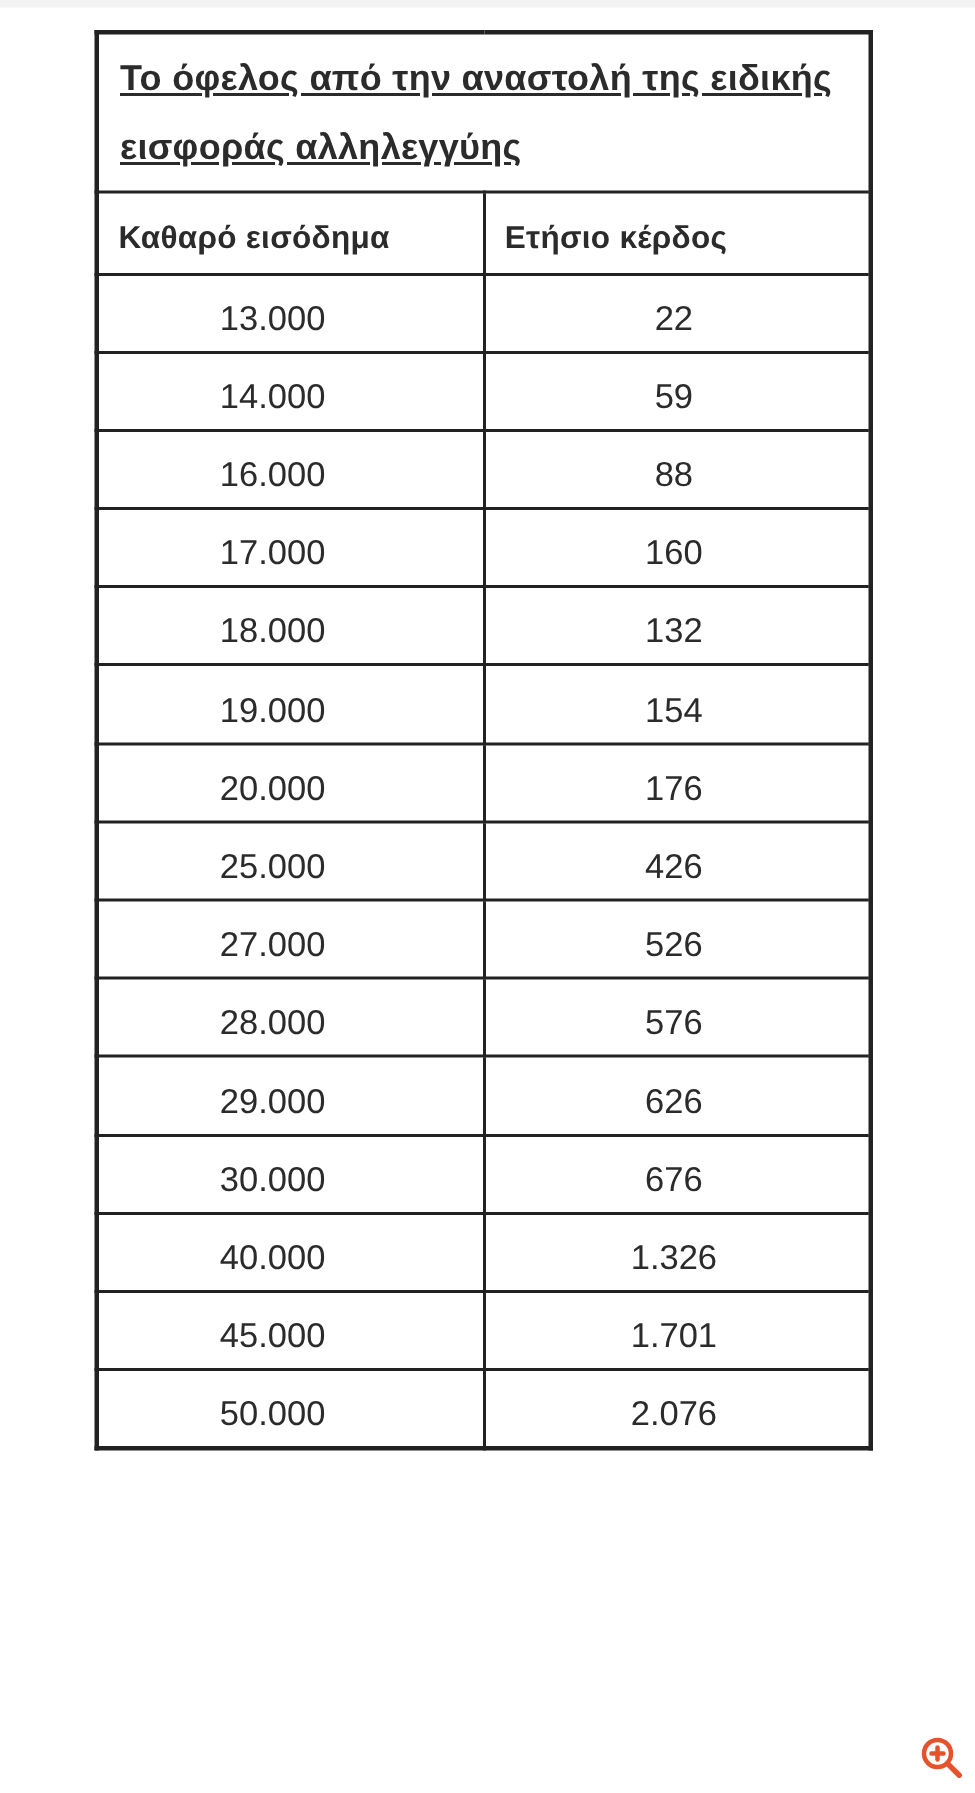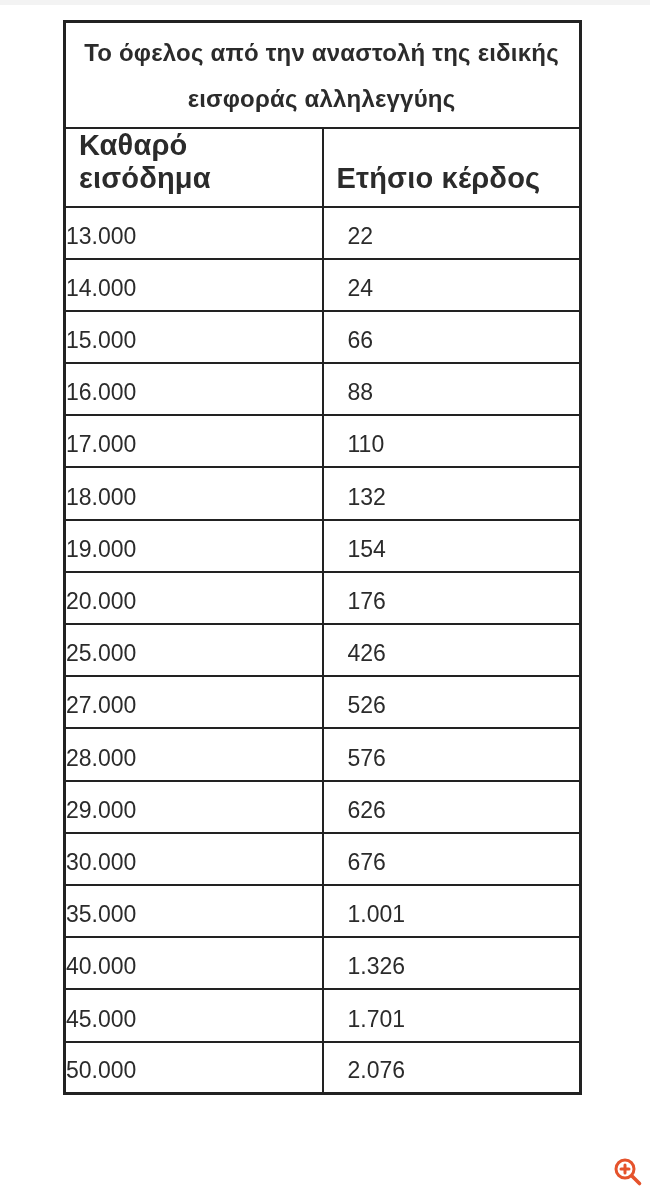--- a/index.html
+++ b/index.html
@@ -38,42 +38,43 @@
   }
   table.benefit-table td,
   table.benefit-table th {
     border: 2px solid var(--border-color);
   }
   .title-cell {
     height: 106px;
     font-size: 24px;
     font-weight: bold;
     line-height: 46px;
-    text-align: center;
+    text-align: left;
     vertical-align: middle;
     padding: 2px 16px 0 14px;
     letter-spacing: 0.2px;
+    text-decoration: underline;
   }
   .header-row th {
     height: 55px;
-    font-size: 29px;
+    font-size: 21px;
     font-weight: bold;
     text-align: left;
     vertical-align: bottom;
     padding: 0 0 11px 13px;
     letter-spacing: 0.2px;
     margin-left: 48px;
   }
   th.col-income { width: 271px; }
   th.col-gain   { width: 248px; }
   tbody td {
     height: 52.2px;
     font-size: 23px;
     font-weight: 400;
-    text-align: left;
+    text-align: center;
     vertical-align: bottom;
     padding: 0 24px 8px 0;
   }
   tbody td:last-child { padding-right: 28px; padding-left: 24px; }
   .zoom-btn {
     position: absolute;
     right: 5px;
     bottom: 6px;
     width: 34px;
     height: 34px;
@@ -103,33 +104,29 @@
       <th class="col-gain">Ετήσιο κέρδος</th>
     </tr>
   </thead>
   <tbody>
       <tr>
         <td>13.000</td>
         <td>22</td>
       </tr>
       <tr>
         <td>14.000</td>
-        <td>24</td>
-      </tr>
-      <tr>
-        <td>15.000</td>
-        <td>66</td>
+        <td>59</td>
       </tr>
       <tr>
         <td>16.000</td>
         <td>88</td>
       </tr>
       <tr>
         <td>17.000</td>
-        <td>110</td>
+        <td>160</td>
       </tr>
       <tr>
         <td>18.000</td>
         <td>132</td>
       </tr>
       <tr>
         <td>19.000</td>
         <td>154</td>
       </tr>
       <tr>
@@ -150,24 +147,20 @@
       </tr>
       <tr>
         <td>29.000</td>
         <td>626</td>
       </tr>
       <tr>
         <td>30.000</td>
         <td>676</td>
       </tr>
       <tr>
-        <td>35.000</td>
-        <td>1.001</td>
-      </tr>
-      <tr>
         <td>40.000</td>
         <td>1.326</td>
       </tr>
       <tr>
         <td>45.000</td>
         <td>1.701</td>
       </tr>
       <tr>
         <td>50.000</td>
         <td>2.076</td>

